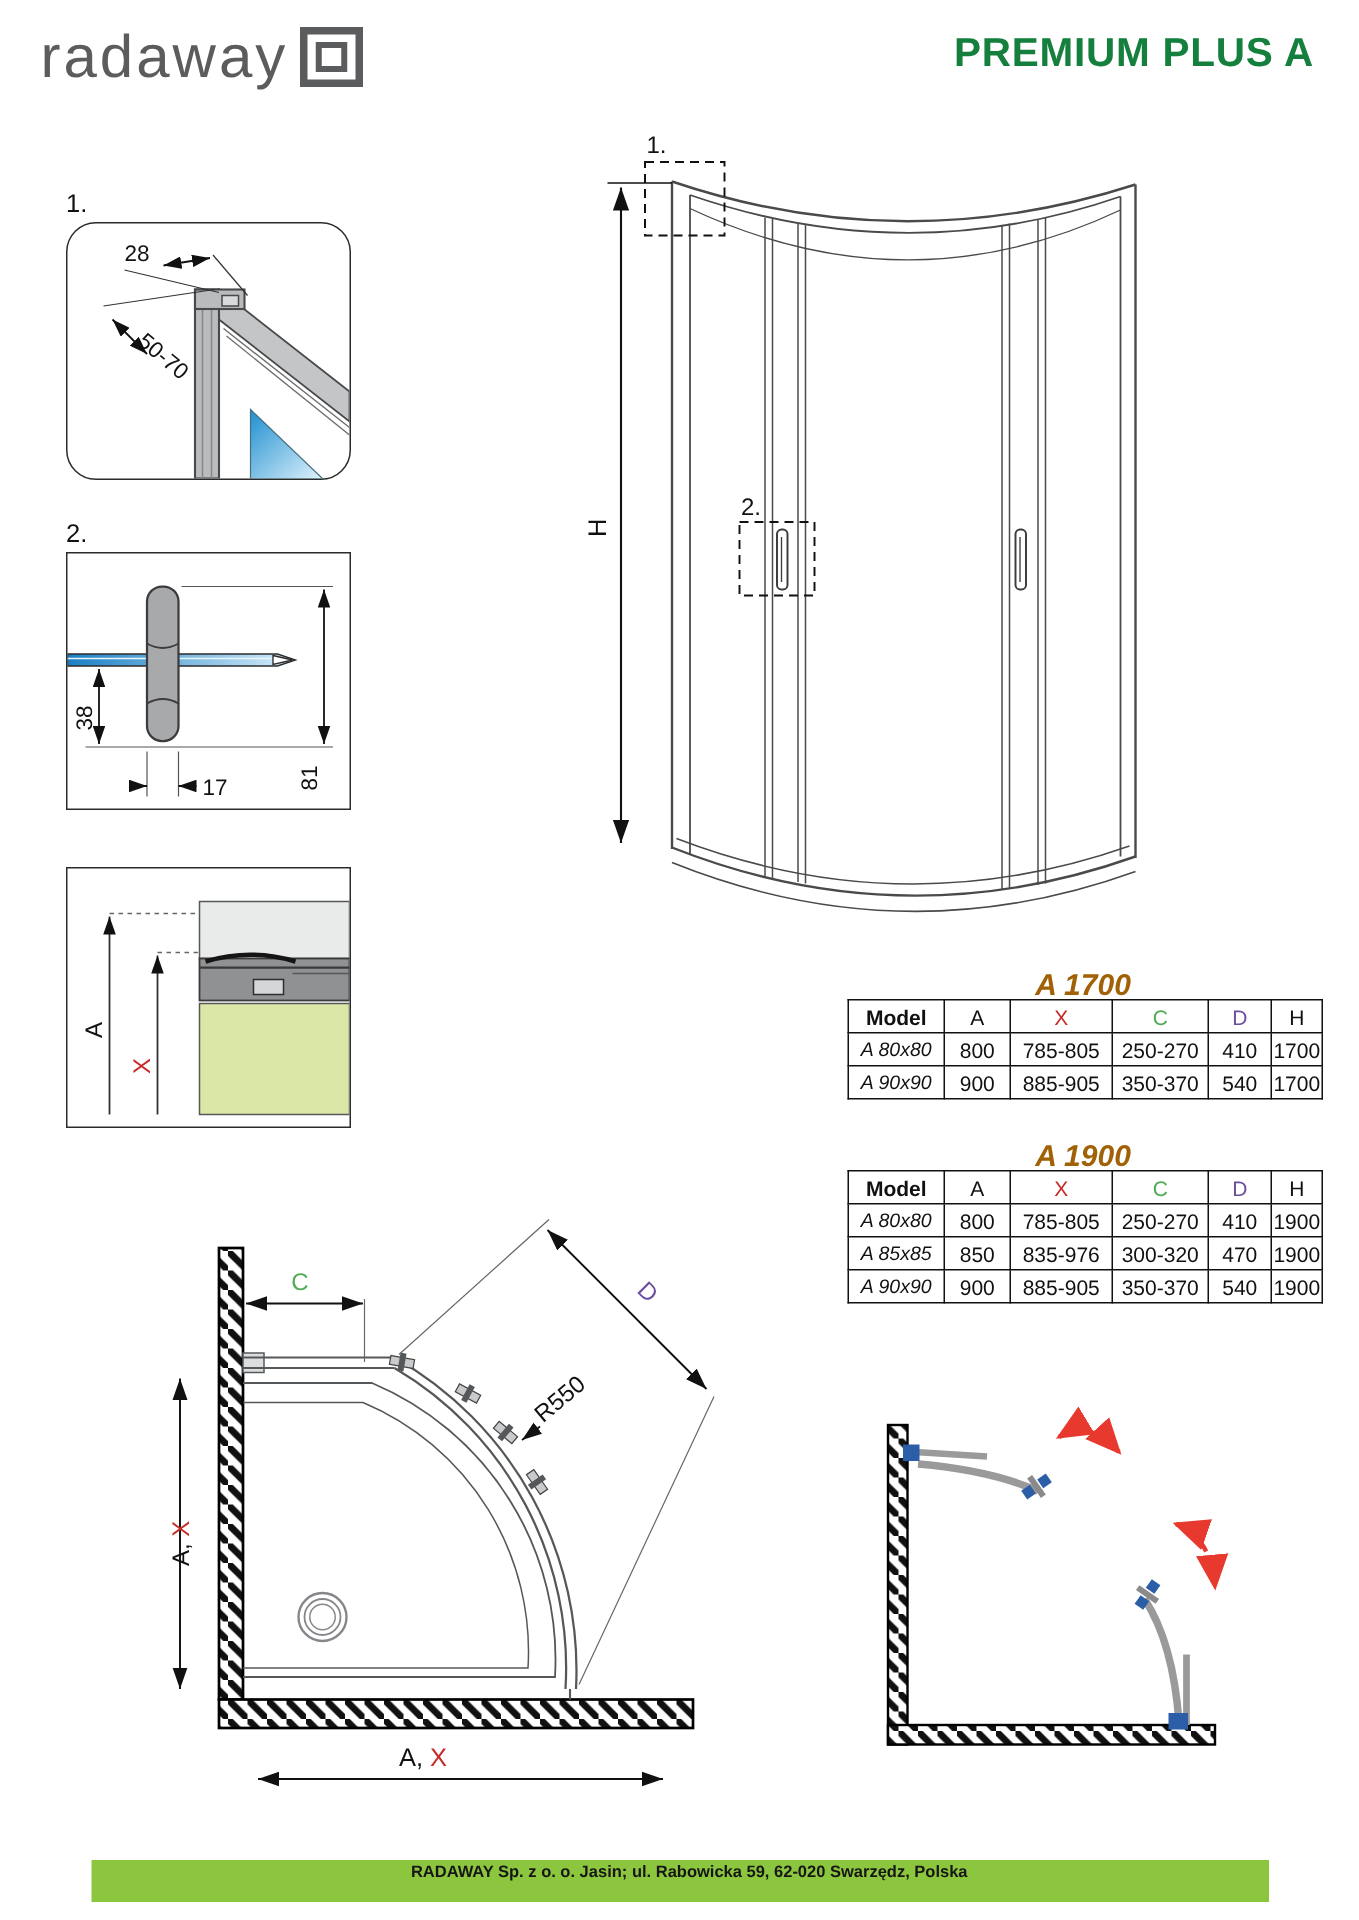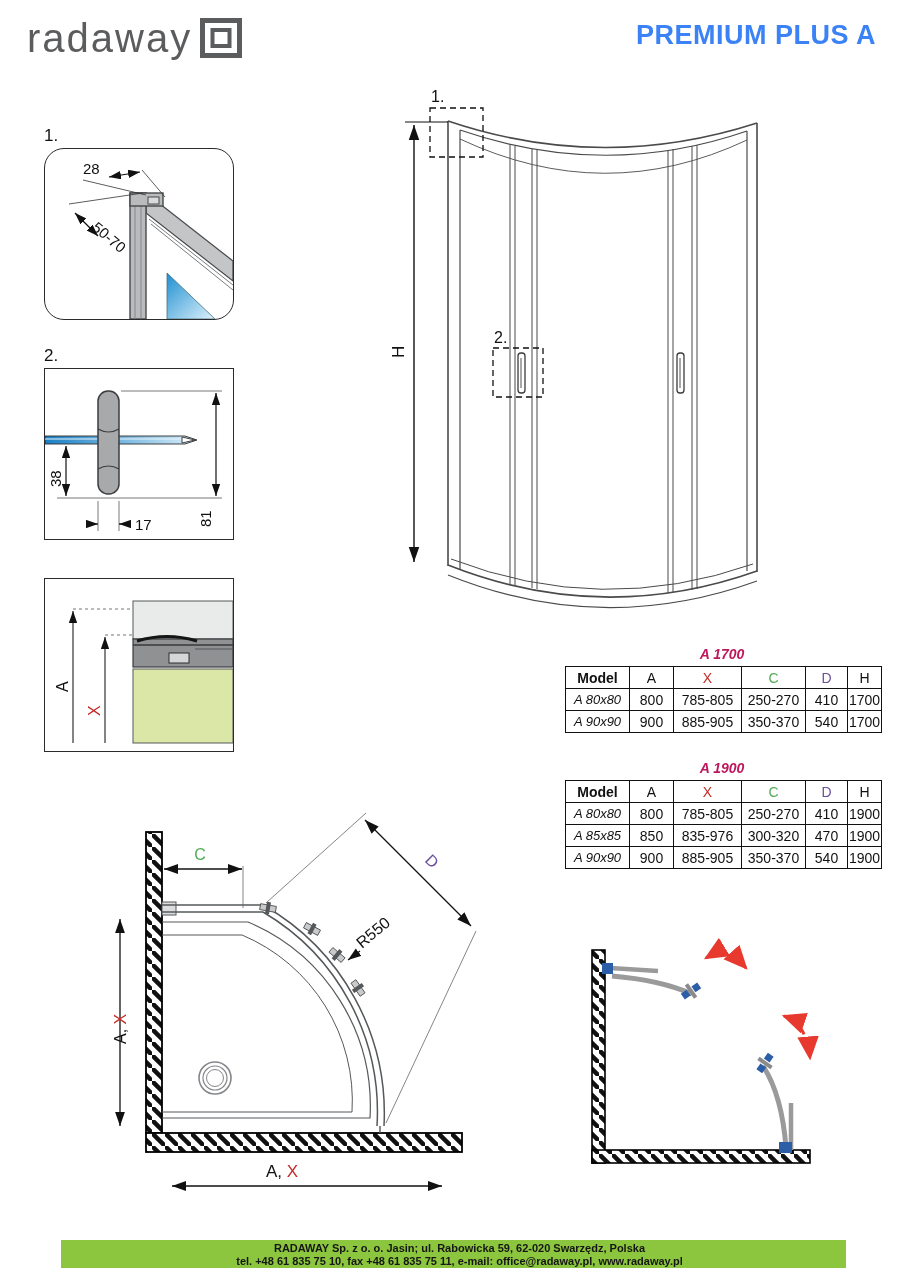--- a/index.html
+++ b/index.html
@@ -6,26 +6,26 @@
   .page{position:relative;width:906px;height:1280px;background:#fff;overflow:hidden;
         font-family:"Liberation Sans",sans-serif;color:#1a1a1a;}
   .abs{position:absolute;}
   
   .logo{left:27px;top:16px;display:flex;align-items:center;text-align:right;}
   .logo-text{font-size:40px;color:#5b5c5e;letter-spacing:2px;line-height:44px;}
   .logo-icon{position:relative;width:42px;height:40px;border:5px solid #5b5c5e;margin-left:8px;box-sizing:border-box;}
   .logo-icon-inner{position:absolute;left:50%;top:50%;transform:translate(-50%,-50%);
                    width:21px;height:20px;border:4px solid #5b5c5e;box-sizing:border-box;}
   .page-title{left:480px;top:20px;width:396px;text-align:right;font-size:27px;font-weight:bold;
-              letter-spacing:.5px;color:#3b82f6;}
+              letter-spacing:.5px;color:#15803d;}
   
   .detail-label{font-size:17px;color:#111;}
   .dbox{border:1.5px solid #2b2b2b;background:#fff;}
   
-  .tbl-title{font-size:14px;font-weight:bold;font-style:italic;text-align:center;color:#be185d;}
+  .tbl-title{font-size:20px;font-weight:bold;font-style:italic;text-align:center;color:#a16207;}
   table.dim{border-collapse:collapse;table-layout:fixed;background:#fff;}
   table.dim th,table.dim td{border:1.6px solid #111;text-align:center;padding:0;height:21px;
       font-size:14px;font-weight:normal;color:#111;}
   table.dim td.model{font-weight:normal;font-style:italic;font-size:13px;}
   
   .footer{left:61px;top:1240px;width:785px;height:28px;text-align:center;
           font-size:11px;font-weight:bold;color:#161616;line-height:13px;padding-top:2px;box-sizing:border-box;}
   svg text{font-family:"Liberation Sans",sans-serif;}
 </style>
 </head>
@@ -393,16 +393,15 @@
         <rect x="219" y="222" width="13" height="11" fill="#2c5ea8"></rect>
       </g>
       <g>
         <path d="M224,96 Q247,104 250,138" fill="none" stroke="#e8392e" stroke-width="3" stroke-dasharray="6,5" marker-start="url(#ared)" marker-end="url(#ared)"></path>
       </g>
     </svg>
   </div>
 
   <div class="abs footer" style="background-color: rgb(140, 198, 62); padding-left: 12px;">
     <div>RADAWAY Sp. z o. o. Jasin; ul. Rabowicka 59, 62-020 Swarzędz, Polska</div>
-    <div>tel. +48 61 835 75 10, fax +48 61 835 75 11, e-mail: office@radaway.pl, www.radaway.pl</div>
   </div>
 
 </div>
 
 </body></html>

